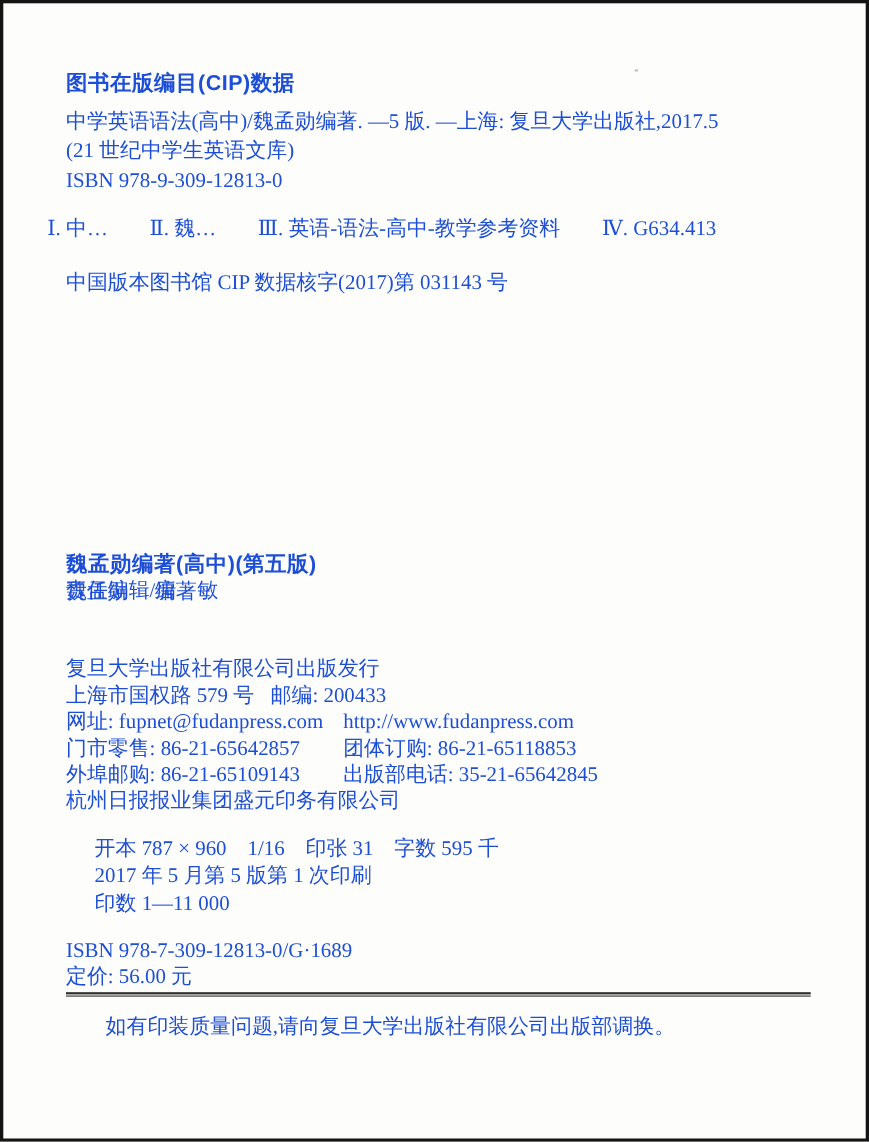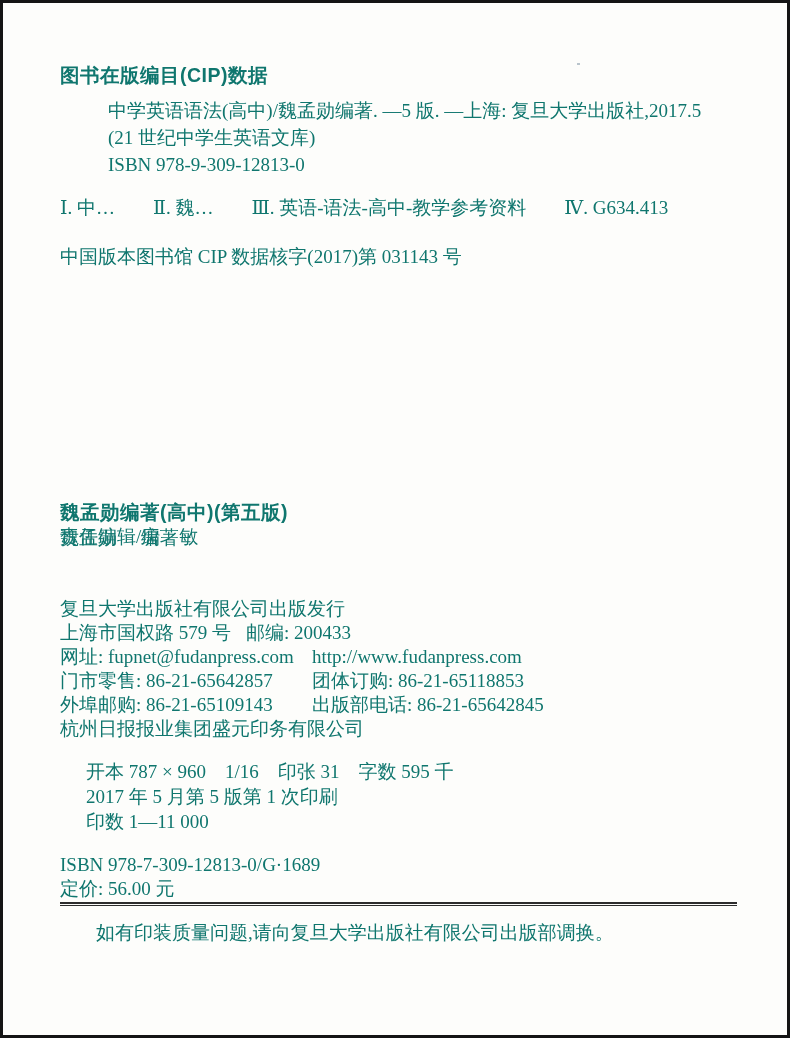--- a/index.html
+++ b/index.html
@@ -9,31 +9,31 @@
   }
   .page {
     position: relative;
     width: 790px;
     height: 1038px;
     box-sizing: border-box;
     background: #fdfdfb;
     border: 3px solid #141414;
     overflow: hidden;
     font-family: "Liberation Serif", "DejaVu Serif", serif;
-    color: #0f766e;
+    color: #1d4ed8;
     font-size: 19px;
   }
   .abs { position: absolute; }
   .heiti {
     font-family: "Liberation Sans", "DejaVu Sans", sans-serif;
     font-weight: bold;
     font-size: 19.5px;
     letter-spacing: 0.5px;
   }
-  .cip-lines { line-height: 27px; margin-left: 48px; }
+  .cip-lines { line-height: 27px; }
   .pub-block { line-height: 24px; }
   .pub-row { display: flex; }
   .pub-left { display: inline-block; min-width: 252px; }
   .pub-left.narrow { min-width: 186px; }
   .print-block { line-height: 25px; }
   .isbn-block { line-height: 24px; }
   .rule {
     position: absolute;
     left: 57px;
     top: 899px;
@@ -56,21 +56,21 @@
 <div class="page">
 
   <div class="abs heiti" style="left:57px; top:59px;">图书在版编目(CIP)数据</div>
 
   <div class="abs cip-lines" style="left:57px; top:94px;">
     <div>中学英语语法(高中)/魏孟勋编著. —5 版. —上海: 复旦大学出版社,2017.5</div>
     <div>(21 世纪中学生英语文库)</div>
     <div>ISBN 978-9-309-12813-0</div>
   </div>
 
-  <div class="abs" style="left:57px; top:192px;">Ⅰ. 中…　　Ⅱ. 魏…　　Ⅲ. 英语-语法-高中-教学参考资料　　Ⅳ. G634.413</div>
+  <div class="abs" style="left:40px; top:192px;">Ⅰ. 中…　　Ⅱ. 魏…　　Ⅲ. 英语-语法-高中-教学参考资料　　Ⅳ. G634.413</div>
 
   <div class="abs" style="left:57px; top:241px;">中国版本图书馆 CIP 数据核字(2017)第 031143 号</div>
 
   <div class="abs heiti" style="left:57px; top:496px;">魏孟勋编著(高中)(第五版)</div>
 
   <div class="abs" style="left:57px; top:522px;">魏孟勋　 编著</div>
 
   <div class="abs" style="left:57px; top:521px;text-align:right;">责任编辑/唐　敏</div>
 
   <div class="abs pub-block" style="left:57px; top:594px;">
@@ -85,21 +85,21 @@
     <div class="pub-row">
       <span class="pub-left">网址: fupnet@fudanpress.com</span>
       <span>http://www.fudanpress.com</span>
     </div>
     <div class="pub-row">
       <span class="pub-left">门市零售: 86-21-65642857</span>
       <span>团体订购: 86-21-65118853</span>
     </div>
     <div class="pub-row">
       <span class="pub-left">外埠邮购: 86-21-65109143</span>
-      <span>出版部电话: 86-21-65642845</span>
+      <span>出版部电话: 35-21-65642845</span>
     </div>
     <div class="pub-row">
       <span class="pub-left">杭州日报报业集团盛元印务有限公司</span>
       <span></span>
     </div>
   </div>
 
   <div class="abs print-block" style="left:57px; top:756px;margin-left:26px;">
     <div>开本 787 × 960　1/16　印张 31　字数 595 千</div>
     <div>2017 年 5 月第 5 版第 1 次印刷</div>

